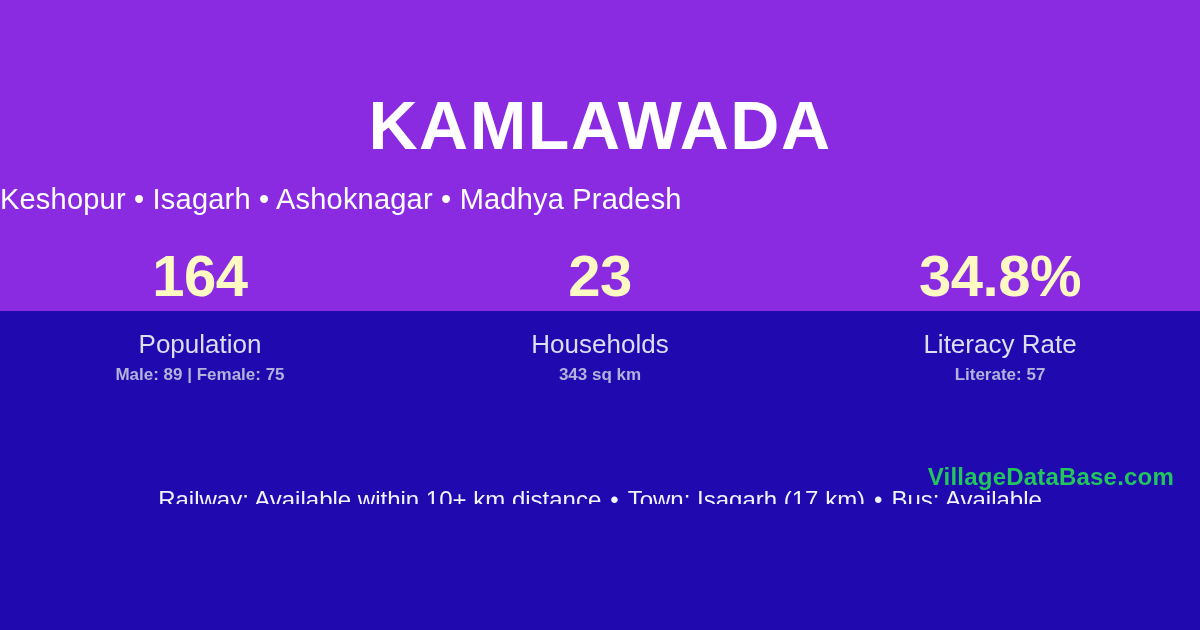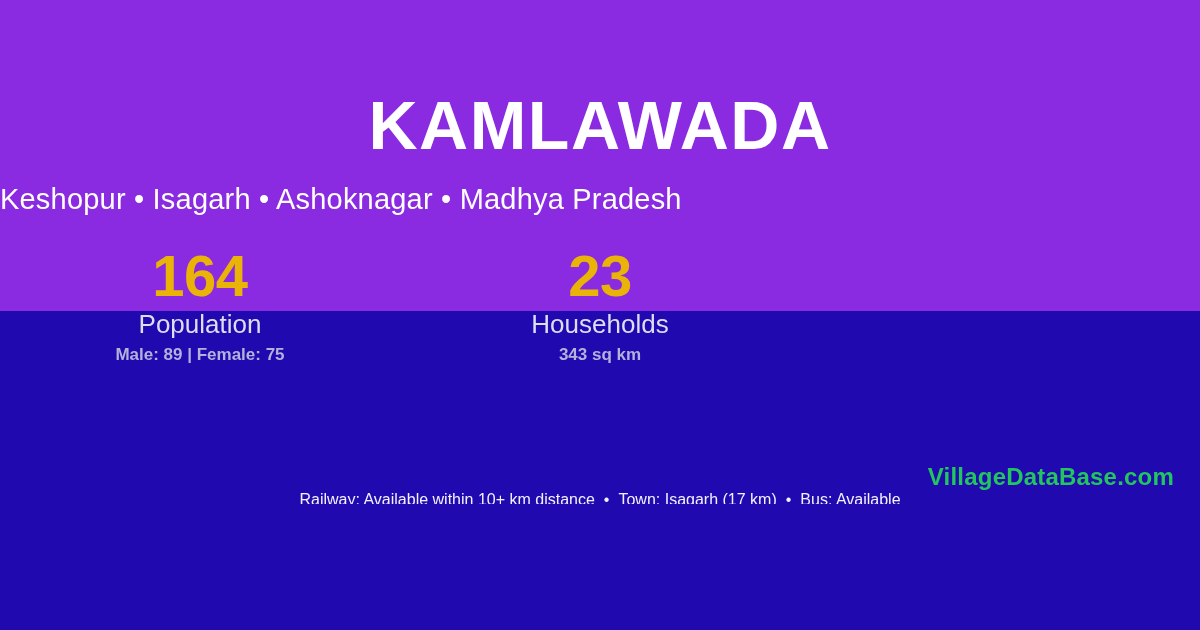--- a/index.html
+++ b/index.html
@@ -86,26 +86,26 @@
     z-index: 4;
   }
   .stat-col {
     width: 400px;
     text-align: center;
   }
   .stat-value {
     font-size: 58px;
     line-height: 66px;
     font-weight: bold;
-    color: #eab308;
+    color: #fef9c3;
     letter-spacing: -0.5px;
     white-space: nowrap;
   }
   .stat-label {
-    margin-top: 0;
+    margin-top: 20px;
     font-size: 26px;
     line-height: 30px;
     font-weight: normal;
     color: #dedef2;
     white-space: nowrap;
   }
   .stat-sub {
     margin-top: 6px;
     font-size: 17px;
     line-height: 20px;
@@ -114,21 +114,21 @@
     white-space: nowrap;
   }
 
   
   .info-line {
     position: absolute;
     left: 0;
     top: 486px;
     width: 1200px;
     text-align: center;
-    font-size: 16px;
+    font-size: 24px;
     line-height: 28px;
     color: #f2f2ff;
     white-space: nowrap;
     z-index: 4;
   }
   .info-sep {
     display: inline-block;
     padding: 0 9px;
     color: #f2f2ff;
   }
@@ -168,20 +168,25 @@
       <div class="stat-label">Population</div>
       <div class="stat-sub">Male: 89 | Female: 75</div>
     </div>
 
     <div class="stat-col">
       <div class="stat-value">23</div>
       <div class="stat-label">Households</div>
       <div class="stat-sub">343 sq km</div>
     </div>
 
+    <div class="stat-col">
+      <div class="stat-value">34.8%</div>
+      <div class="stat-label">Literacy Rate</div>
+      <div class="stat-sub">Literate: 57</div>
+    </div>
 
   </div>
 
   <div class="info-line">
     <span>Railway: Available within 10+ km distance</span><span class="info-sep">•</span><span>Town: Isagarh (17 km)</span><span class="info-sep">•</span><span>Bus: Available</span>
   </div>
 
   <div class="watermark">VillageDataBase.com</div>
 
 </div>

